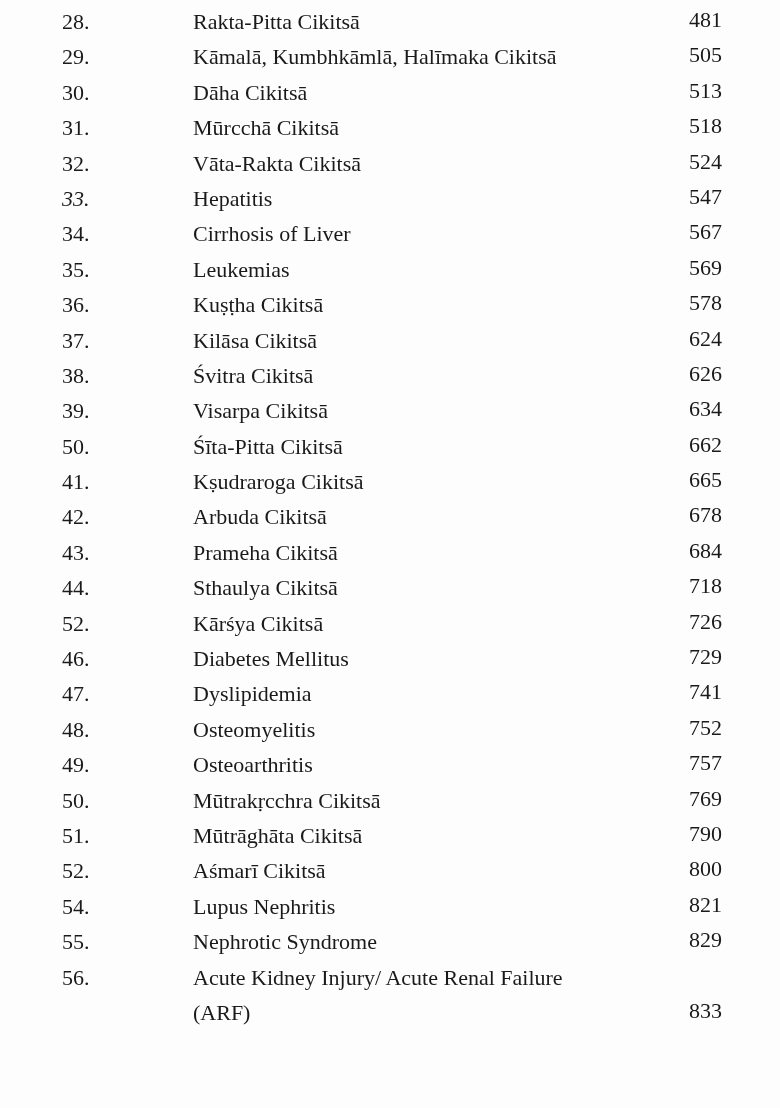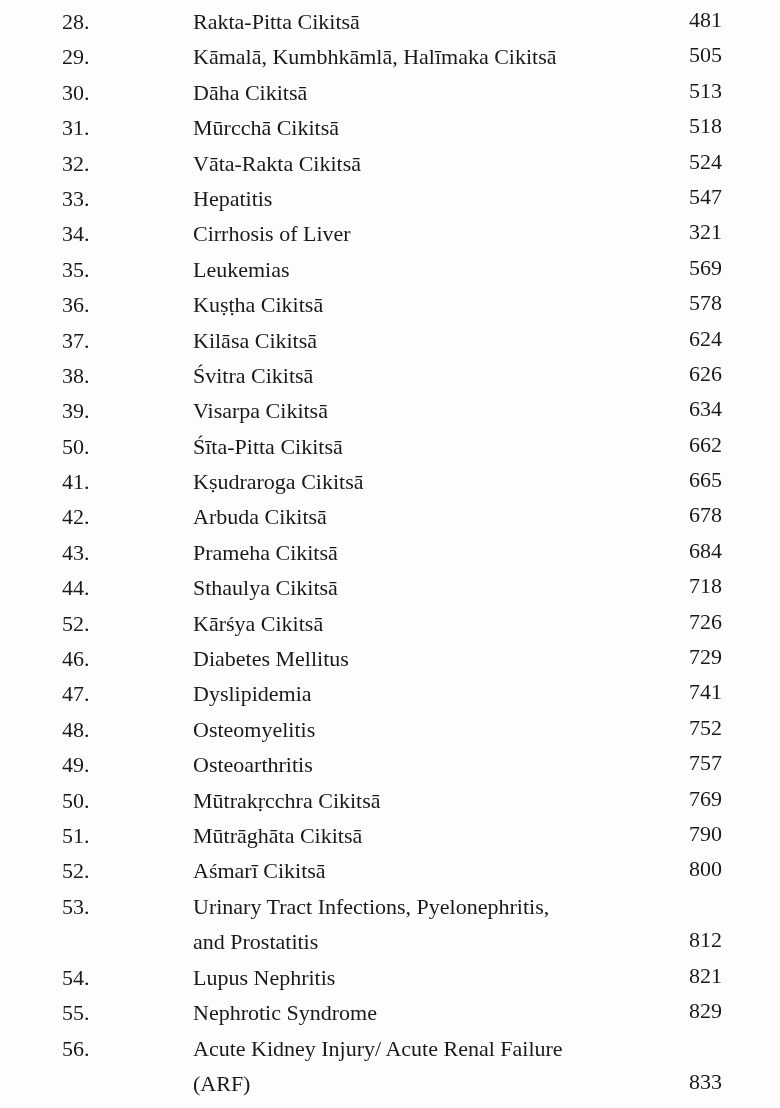--- a/index.html
+++ b/index.html
@@ -53,21 +53,21 @@
     }
     .pg {
       position: absolute;
       right: 58px;
       text-align: left;
     }
     .entry.single { height: 35.4px; }
     .entry.single .pg { top: -2px; }
     .entry.double { height: 71px; }
     .entry.double .pg { top: 33px; }
-    .italic-num { }
+    .italic-num { font-style: italic; }
   </style>
 </head>
 <body>
 
 <div class="page">
   <div class="toc" id="toc">
       <div class="entry single">
         <span class="num">28.</span>
         <span class="title">
           <span class="line">Rakta-Pitta Cikitsā</span>
@@ -107,21 +107,21 @@
         <span class="title">
           <span class="line">Hepatitis</span>
         </span>
         <span class="pg">547</span>
       </div>
       <div class="entry single">
         <span class="num">34.</span>
         <span class="title">
           <span class="line">Cirrhosis of Liver</span>
         </span>
-        <span class="pg">321</span>
+        <span class="pg">567</span>
       </div>
       <div class="entry single">
         <span class="num">35.</span>
         <span class="title">
           <span class="line">Leukemias</span>
         </span>
         <span class="pg">569</span>
       </div>
       <div class="entry single">
         <span class="num">36.</span>
@@ -234,28 +234,20 @@
           <span class="line">Mūtrāghāta Cikitsā</span>
         </span>
         <span class="pg">790</span>
       </div>
       <div class="entry single">
         <span class="num">52.</span>
         <span class="title">
           <span class="line">Aśmarī Cikitsā</span>
         </span>
         <span class="pg">800</span>
-      </div>
-      <div class="entry double">
-        <span class="num">53.</span>
-        <span class="title">
-          <span class="line">Urinary Tract Infections, Pyelonephritis,</span>
-          <span class="line">and Prostatitis</span>
-        </span>
-        <span class="pg">812</span>
       </div>
       <div class="entry single">
         <span class="num">54.</span>
         <span class="title">
           <span class="line">Lupus Nephritis</span>
         </span>
         <span class="pg">821</span>
       </div>
       <div class="entry single">
         <span class="num">55.</span>

